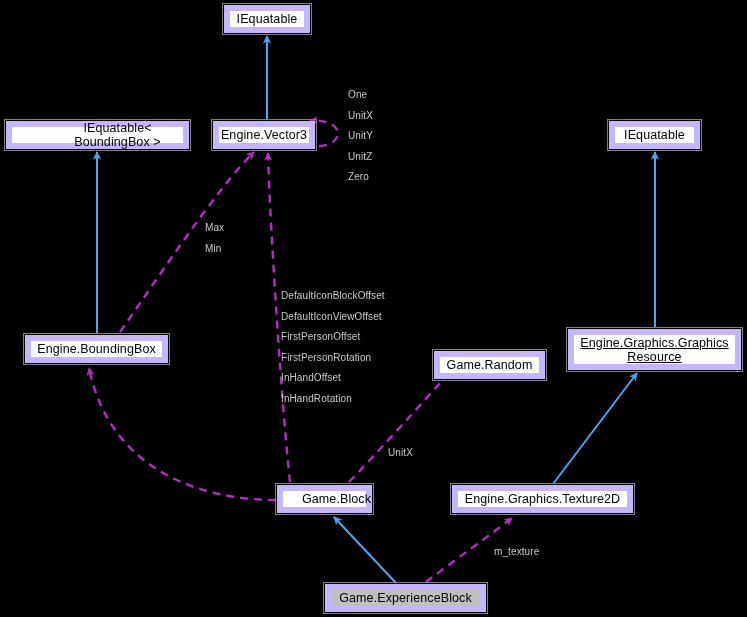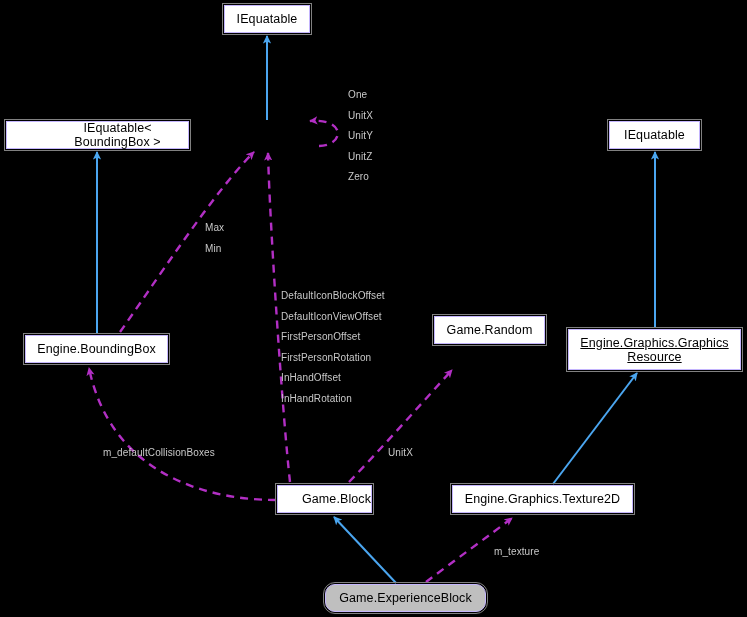--- a/index.html
+++ b/index.html
@@ -19,21 +19,21 @@
     position: absolute;
     left: 0;
     top: 0;
     width: 747px;
     height: 617px;
   }
   .node {
     position: absolute;
     box-sizing: border-box;
     background: #ffffff;
-    border: 1px solid #c4b5fd;
+    border: 6px solid #c4b5fd;
     outline: 1px solid #808080;
     outline-offset: 1px;
     color: #000000;
     font-size: 12.5px;
     line-height: 14px;
     display: flex;
     align-items: center;
     justify-content: center;
     text-align: center;
     white-space: pre-line;
@@ -82,51 +82,51 @@
       <path d="M276,500 C200,500 110,470 89,368"></path>
       <path d="M349,482 C380,450 420,405 452,370"></path>
       <path d="M426,582 C455,560 490,535 512,518"></path>
     </g>
   </svg>
 
   <div class="node" style="left:224px; top:5px; width:86px; height:28px;">IEquatable</div>
 
   <div class="node" style="left:6px; top:121px; width:183px; height:28px;padding-left:40px;">IEquatable&lt; BoundingBox &gt;</div>
 
+  <div class="node" style="left:213px; top:121px; width:102px; height:28px;">Engine.Vector3</div>
 
   <div class="node" style="left:609px; top:121px; width:91px; height:28px;">IEquatable</div>
 
   <div class="node" style="left:25px; top:335px; width:143px; height:28px;">Engine.BoundingBox</div>
 
-  <div class="node" style="left:434px; top:316px; width:111px; height:28px;">Game.Random</div>
+  <div class="node" style="left:434px; top:351px; width:111px; height:28px;">Game.Random</div>
 
   <div class="node" style="left:568px; top:329px; width:173px; height:41px;text-decoration:underline;">Engine.Graphics.Graphics
 Resource</div>
 
   <div class="node" style="left:277px; top:485px; width:95px; height:28px;padding-left:24px;">Game.Block</div>
 
   <div class="node" style="left:452px; top:485px; width:181px; height:28px;text-align:center;">Engine.Graphics.Texture2D</div>
 
-  <div class="node highlight" style="left:325px; top:584px; width:161px; height:28px;border-radius:10px;">Game.ExperienceBlock</div>
+  <div class="node highlight" style="left:325px; top:584px; width:161px; height:28px;">Game.ExperienceBlock</div>
 
   <div class="edge-label" style="left:348px; top:85px;">One
 UnitX
 UnitY
 UnitZ
 Zero</div>
 
   <div class="edge-label" style="left:205px; top:218px;">Max
 Min</div>
 
   <div class="edge-label" style="left:281px; top:286px;">DefaultIconBlockOffset
 DefaultIconViewOffset
 FirstPersonOffset
 FirstPersonRotation
 InHandOffset
 InHandRotation</div>
 
-  <div class="edge-label" style="left:103px; top:443px;">m_defaultCollisionBoxes</div>
 
   <div class="edge-label" style="left:388px; top:443px;">UnitX</div>
 
   <div class="edge-label" style="left:494px; top:542px;">m_texture</div>
 
 </div>
 
 </body></html>

